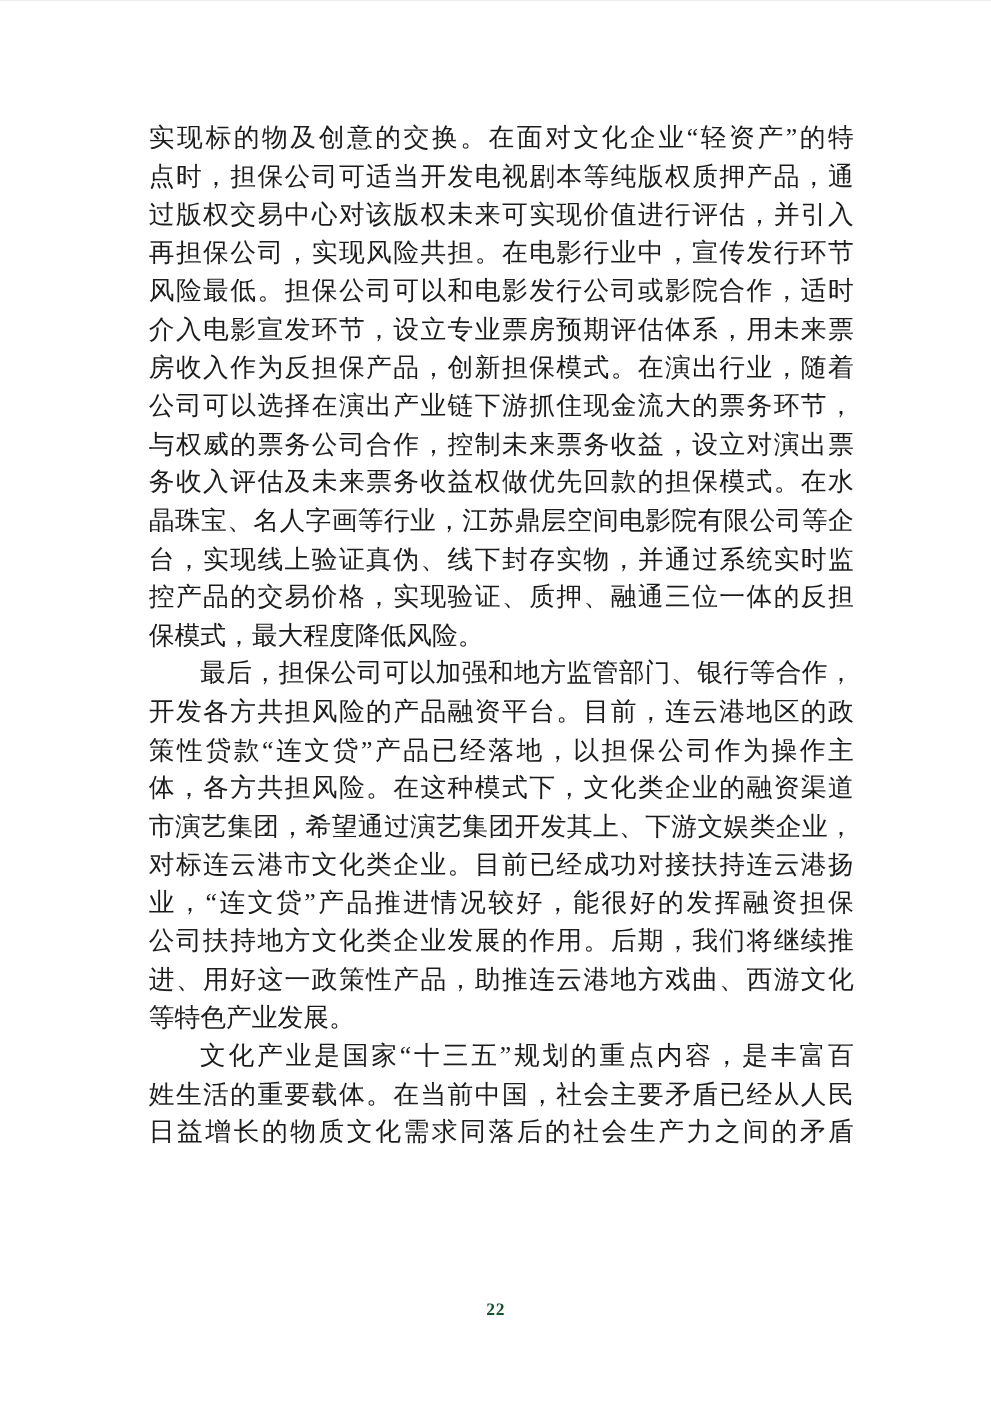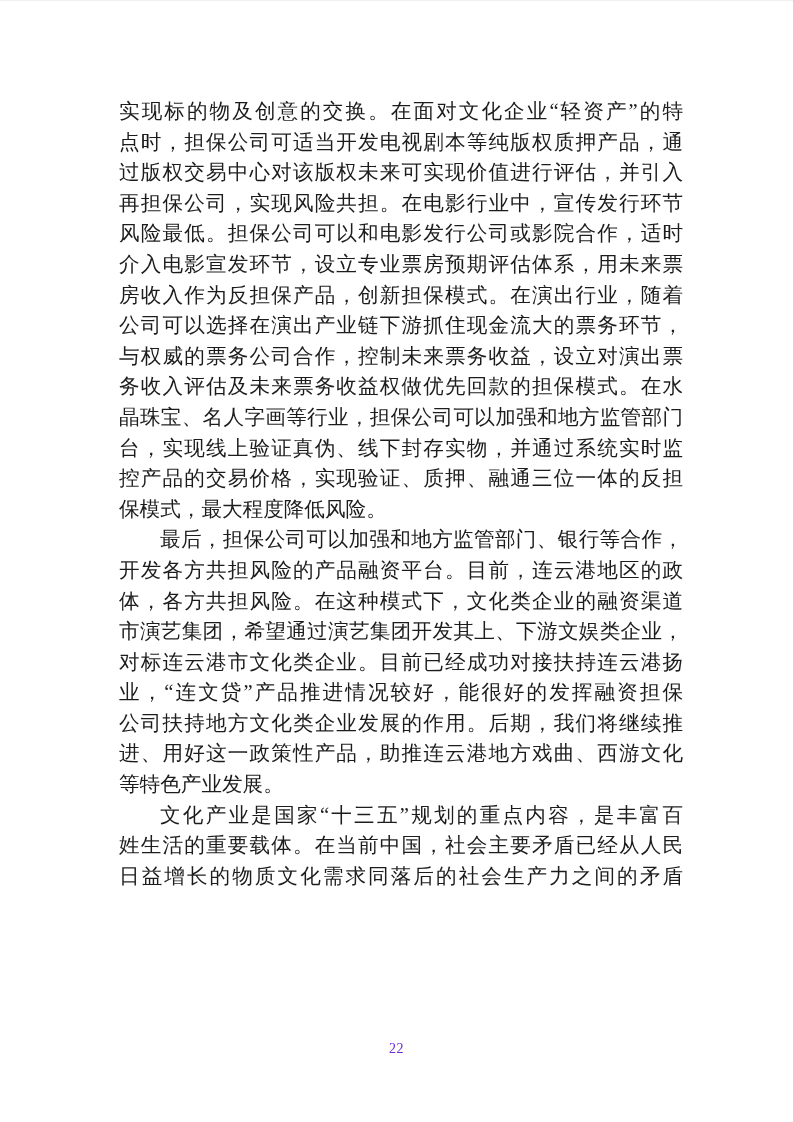--- a/index.html
+++ b/index.html
@@ -43,45 +43,47 @@
   }
   .footer {
     position: absolute;
     left: 0;
     top: 1038px;
     width: 100%;
     text-align: center;
   }
   .page-number {
     font-size: 14px;
-    color: #6d28d9;
+    color: #14532d;
     letter-spacing: 0.5px;
+    font-weight: bold;
   }
 </style>
 </head>
 <body>
 
 <div class="page">
   <div class="text-block" id="text-block">
       <div class="line">实现标的物及创意的交换。在面对文化企业“轻资产”的特</div>
       <div class="line">点时，担保公司可适当开发电视剧本等纯版权质押产品，通</div>
       <div class="line">过版权交易中心对该版权未来可实现价值进行评估，并引入</div>
       <div class="line">再担保公司，实现风险共担。在电影行业中，宣传发行环节</div>
       <div class="line">风险最低。担保公司可以和电影发行公司或影院合作，适时</div>
       <div class="line">介入电影宣发环节，设立专业票房预期评估体系，用未来票</div>
       <div class="line">房收入作为反担保产品，创新担保模式。在演出行业，随着</div>
       <div class="line">公司可以选择在演出产业链下游抓住现金流大的票务环节，</div>
       <div class="line">与权威的票务公司合作，控制未来票务收益，设立对演出票</div>
       <div class="line">务收入评估及未来票务收益权做优先回款的担保模式。在水</div>
-      <div class="line">晶珠宝、名人字画等行业，担保公司可以加强和地方监管部门</div>
+      <div class="line">晶珠宝、名人字画等行业，江苏鼎层空间电影院有限公司等企</div>
       <div class="line">台，实现线上验证真伪、线下封存实物，并通过系统实时监</div>
       <div class="line">控产品的交易价格，实现验证、质押、融通三位一体的反担</div>
       <div class="line end">保模式，最大程度降低风险。</div>
       <div class="line indent">最后，担保公司可以加强和地方监管部门、银行等合作，</div>
       <div class="line">开发各方共担风险的产品融资平台。目前，连云港地区的政</div>
+      <div class="line">策性贷款“连文贷”产品已经落地，以担保公司作为操作主</div>
       <div class="line">体，各方共担风险。在这种模式下，文化类企业的融资渠道</div>
       <div class="line">市演艺集团，希望通过演艺集团开发其上、下游文娱类企业，</div>
       <div class="line">对标连云港市文化类企业。目前已经成功对接扶持连云港扬</div>
       <div class="line">业，“连文贷”产品推进情况较好，能很好的发挥融资担保</div>
       <div class="line">公司扶持地方文化类企业发展的作用。后期，我们将继续推</div>
       <div class="line">进、用好这一政策性产品，助推连云港地方戏曲、西游文化</div>
       <div class="line end">等特色产业发展。</div>
       <div class="line indent">文化产业是国家“十三五”规划的重点内容，是丰富百</div>
       <div class="line">姓生活的重要载体。在当前中国，社会主要矛盾已经从人民</div>
       <div class="line">日益增长的物质文化需求同落后的社会生产力之间的矛盾</div>

